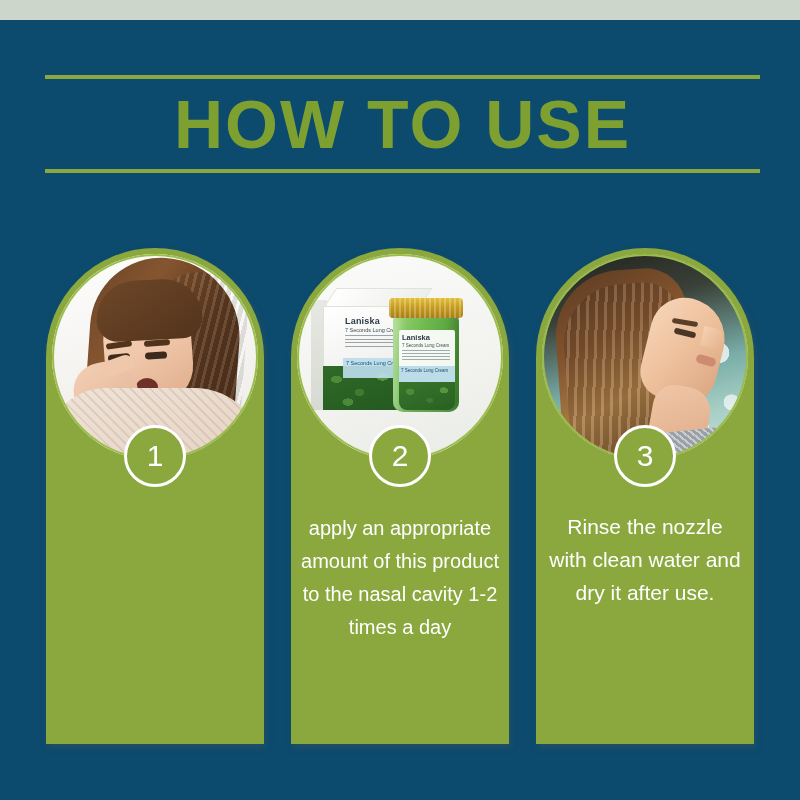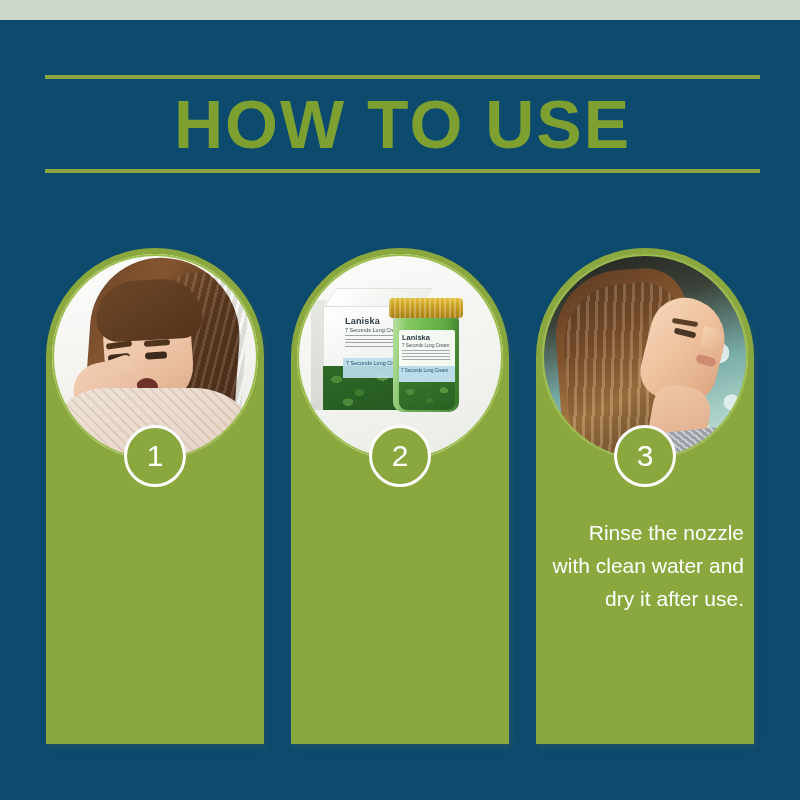--- a/index.html
+++ b/index.html
@@ -338,21 +338,21 @@
     left: 10px;
     right: 10px;
     top: 268px;
     text-align: center;
     color: #ffffff;
     font-size: 21px;
     line-height: 33px;
     font-family: "Liberation Sans", sans-serif;
   }
   .caption.c2 { font-size: 20px; top: 264px; left: 4px; right: 4px; }
-  .caption.c3 { top: 268px; text-align: right; }
+  .caption.c3 { top: 262px; }
 </style>
 </head>
 <body>
 
 <div class="poster">
 
   <div class="header">
     <div class="rule rule-top"></div>
     <div class="title">HOW TO USE</div>
     <div class="rule rule-bottom"></div>
@@ -400,20 +400,21 @@
           <div class="jar-leaf"></div>
           <div class="jar-brand">Laniska</div>
           <div class="jar-prod">7 Seconds Lung Cream</div>
           <div class="jar-lines"></div>
           <div class="jar-band"></div>
           <div class="jar-bandtxt">7 Seconds Lung Cream</div>
         </div>
       </div>
       <div class="photo-ring"></div>
       <div class="badge">2</div>
+      <div class="caption c2">apply an appropriate amount of this product to the nasal cavity 1-2 times a day</div>
     </div>
 
     <div class="card">
       <div class="photo">
         <div class="photo-inner ph3">
           <div class="hair3"></div>
           <div class="hair3-str"></div>
           <div class="face3"></div>
           <div class="nose3"></div>
           <div class="brow3"></div>

